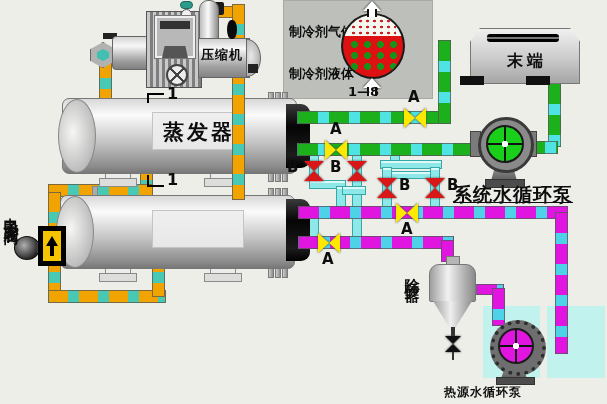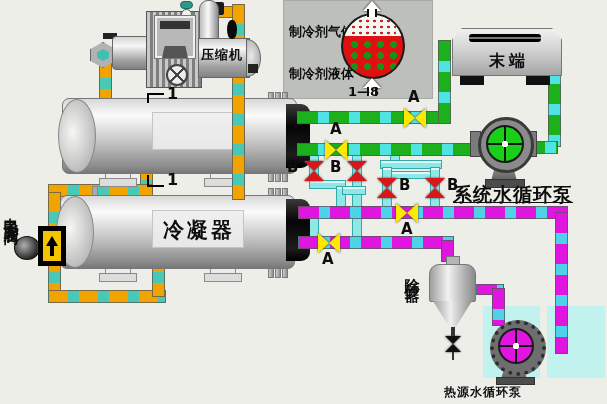--- a/index.html
+++ b/index.html
@@ -94,34 +94,34 @@
   <div class="flange" style="left:268px;top:92px;height:88px;"></div>
   <div class="flange" style="left:275px;top:92px;height:88px;"></div>
   <div class="flange" style="left:282px;top:92px;height:88px;"></div>
   <div class="leg" style="left:105px;top:160px;width:24px;height:20px;"></div>
   <div class="legbase" style="left:99px;top:178px;width:36px;height:7px;"></div>
   <div class="leg" style="left:210px;top:160px;width:24px;height:20px;"></div>
   <div class="legbase" style="left:204px;top:178px;width:36px;height:7px;"></div>
   <div class="cyl" style="left:62px;top:98px;width:233px;height:74px;"></div>
   <div class="dome" style="left:58px;top:99px;width:36px;height:72px;"></div>
   <div class="plate" style="left:152px;top:112px;width:90px;height:36px;"></div>
+  <div class="lbl" style="left:163px;top:118px;font-size:21px;letter-spacing:3px;">蒸发器</div>
   <div class="cap" style="left:286px;top:104px;width:24px;height:64px;"></div>
 
   <div class="abs" style="left:92px;top:186px;width:6px;height:11px;background:#ABABAB;border:1px solid #888;"></div>
   <div class="flange" style="left:268px;top:188px;height:88px;"></div>
   <div class="flange" style="left:275px;top:188px;height:88px;"></div>
   <div class="flange" style="left:282px;top:188px;height:88px;"></div>
   <div class="leg" style="left:105px;top:255px;width:24px;height:20px;"></div>
   <div class="legbase" style="left:99px;top:273px;width:36px;height:7px;"></div>
   <div class="leg" style="left:210px;top:255px;width:24px;height:20px;"></div>
   <div class="legbase" style="left:204px;top:273px;width:36px;height:7px;"></div>
   <div class="cyl" style="left:60px;top:195px;width:233px;height:72px;"></div>
   <div class="dome" style="left:56px;top:196px;width:36px;height:70px;"></div>
   <div class="plate" style="left:152px;top:210px;width:90px;height:36px;"></div>
-  <div class="lbl" style="left:163px;top:216px;font-size:21px;letter-spacing:3px;">冷凝器</div>
   <div class="cap" style="left:286px;top:199px;width:24px;height:62px;"></div>
 
   <div class="tank" style="left:483px;top:306px;width:57px;height:72px;"></div>
   <div class="tank" style="left:547px;top:306px;width:58px;height:72px;"></div>
 
   <div class="pipe pg-h" style="left:297px;top:111px;width:149px;height:13px;"></div>
   <div class="pipe pg-v" style="left:438px;top:40px;width:13px;height:84px;"></div>
   <div class="pipe pg-h" style="left:297px;top:143px;width:187px;height:13px;"></div>
   <div class="pipe pg-v" style="left:548px;top:52px;width:13px;height:95px;"></div>
   <div class="pipe pg-h" style="left:524px;top:141px;width:34px;height:13px;"></div>
@@ -155,21 +155,21 @@
   <div class="abs" style="left:248px;top:64px;width:10px;height:9px;background:#222;"></div>
   <div class="lbl" style="left:201px;top:46px;font-size:13px;letter-spacing:1px;">压缩机</div>
 
   <div class="mark-line" style="left:147px;top:93px;width:2px;height:10px;"></div>
   <div class="mark-line" style="left:147px;top:93px;width:17px;height:2px;"></div>
   <div class="lbl" style="left:167px;top:84px;font-size:16px;">1</div>
   <div class="mark-line" style="left:147px;top:175px;width:2px;height:12px;"></div>
   <div class="mark-line" style="left:147px;top:185px;width:17px;height:2px;"></div>
   <div class="lbl" style="left:167px;top:170px;font-size:16px;">1</div>
 
-  <div class="abs" style="left:452px;top:28px;width:110px;height:48px;border:1px solid #777;background:linear-gradient(180deg,#F0F0F0,#D2D2D2 45%,#A6A6A6);clip-path:polygon(0 24%,9% 0,91% 0,100% 24%,100% 100%,0 100%);">
+  <div class="abs" style="left:470px;top:28px;width:110px;height:56px;border:1px solid #777;background:linear-gradient(180deg,#F0F0F0,#D2D2D2 45%,#A6A6A6);clip-path:polygon(0 24%,9% 0,91% 0,100% 24%,100% 100%,0 100%);">
     <div class="abs" style="left:16px;top:5px;width:72px;height:8px;background:linear-gradient(180deg,#000 35%,#777 35% 65%,#000 65%);border-radius:3px;"></div>
     <div class="lbl" style="left:36px;top:22px;font-size:16px;letter-spacing:4px;">末端</div>
   </div>
   <div class="abs" style="left:460px;top:76px;width:24px;height:9px;background:#111;"></div>
   <div class="abs" style="left:526px;top:76px;width:24px;height:9px;background:#111;"></div>
 
   <div class="abs" style="left:470px;top:131px;width:11px;height:26px;background:#7B7B7B;border:1px solid #444;"></div>
   <div class="abs" style="left:526px;top:131px;width:11px;height:26px;background:#7B7B7B;border:1px solid #444;"></div>
   <div class="pedestal" style="left:491px;top:164px;width:26px;height:17px;"></div>
   <div class="pedbase" style="left:485px;top:179px;width:38px;height:7px;"></div>

